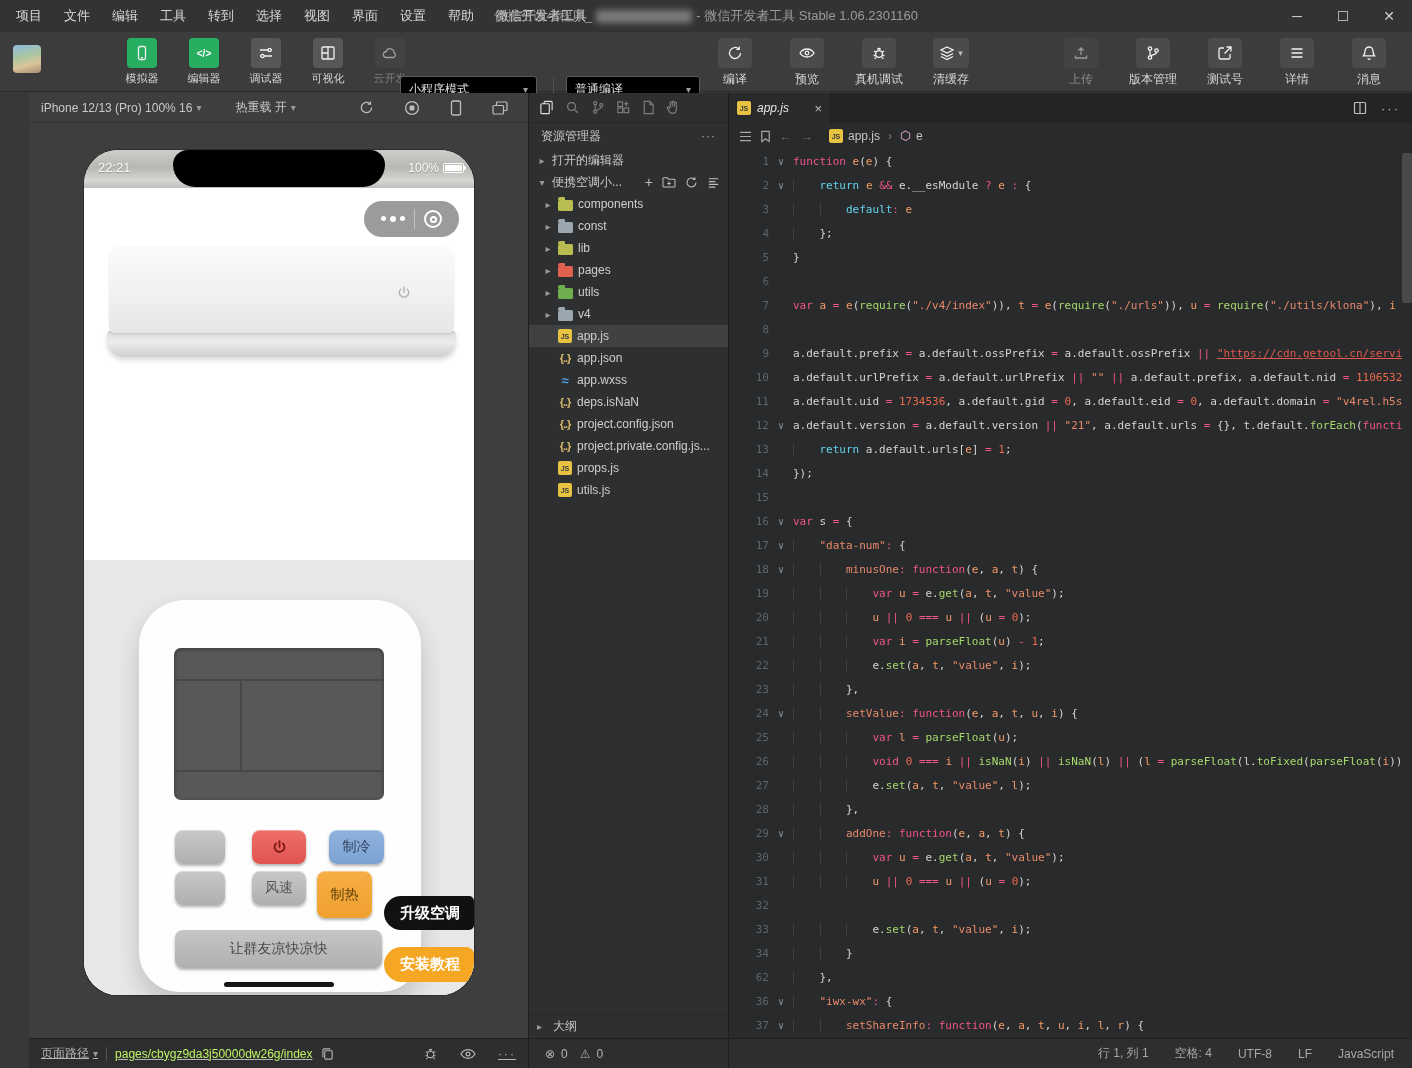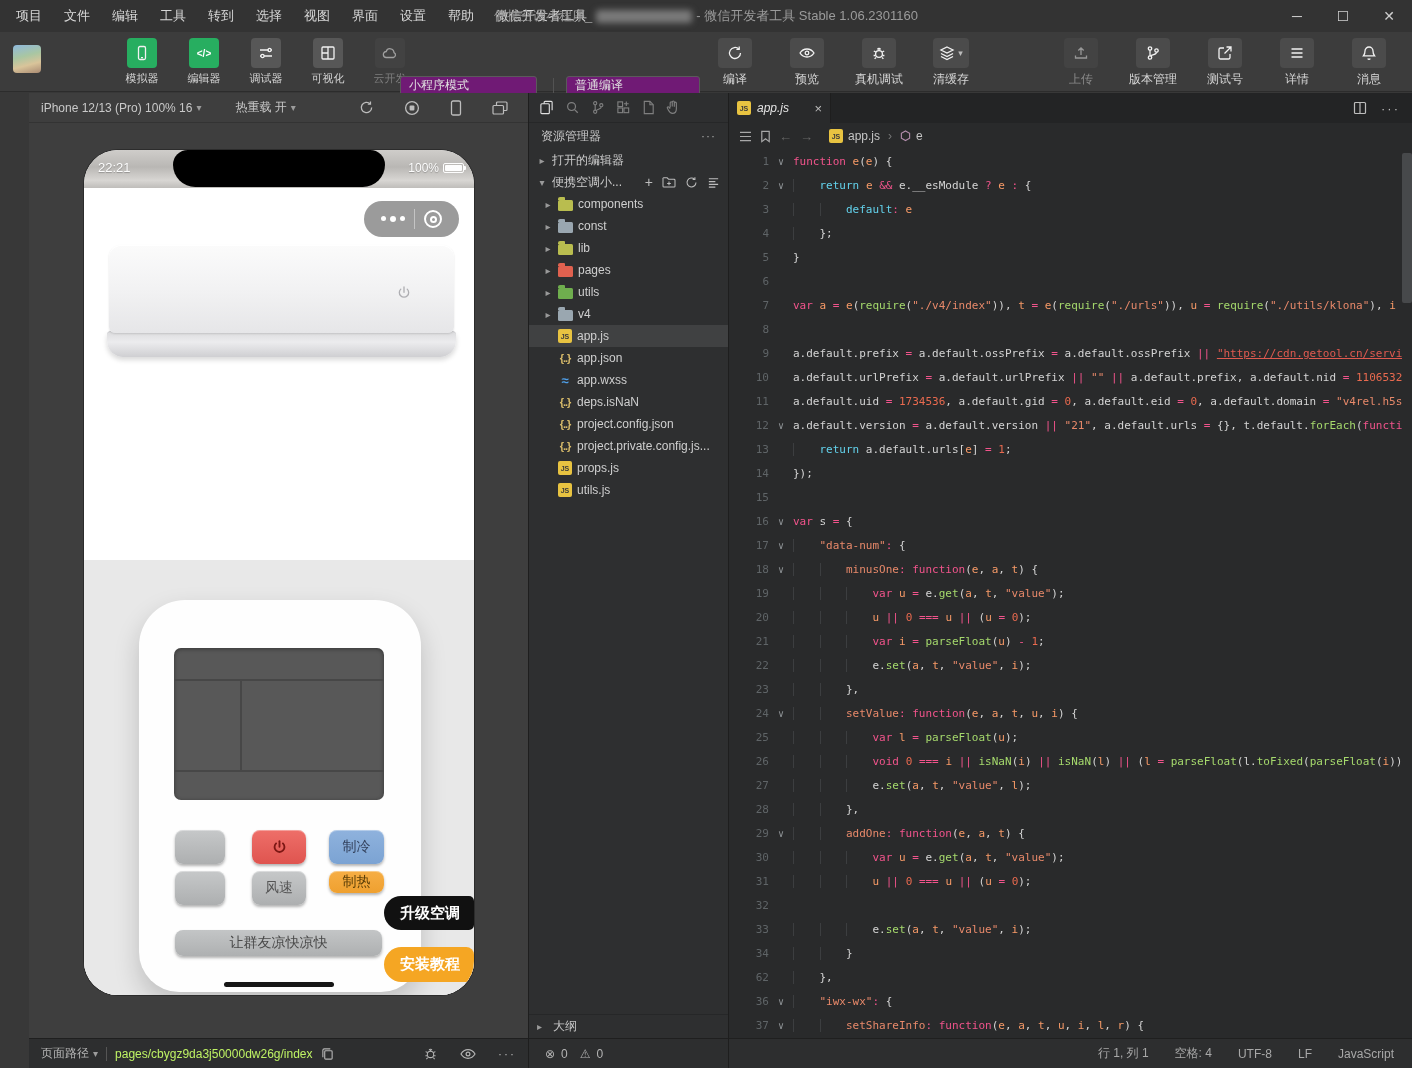--- a/index.html
+++ b/index.html
@@ -19,22 +19,22 @@
   .toolbar { position:absolute; top:32px; left:0; right:0; height:60px; background:#3c3c3c; border-bottom:1px solid #2c2c2c; }
   .avatar { position:absolute; left:13px; top:13px; width:28px; height:28px; border-radius:4px;
     background:linear-gradient(165deg,#8fb9dd 0%,#a9c6a2 40%,#d9c49a 68%,#a98a72 100%); }
   .tool-group { position:absolute; top:6px; display:flex; gap:14px; }
   .tool-btn { width:48px; display:flex; flex-direction:column; align-items:center; gap:3px; cursor:pointer; }
   .tool-ico { width:30px; height:30px; border-radius:4px; background:#575757; display:flex; align-items:center; justify-content:center; }
   .tool-ico.green { background:#27ae60; }
   .tool-ico.dim { background:#474747; opacity:.55; }
   .tool-label { font-size:11px; color:#d6d6d6; white-space:nowrap; }
   .tool-btn.disabled .tool-label { color:#7d7d7d; }
-  .dd { position:absolute; top:44px; height:26px; background:#701a75; border:1px solid #5a5a5a; border-radius:3px;
-    display:flex; padding:0 8px; font-size:12px; color:#e0e0e0; cursor:pointer;flex-direction:column; }
+  .dd { position:absolute; top:44px; height:26px; background:#000000; border:1px solid #5a5a5a; border-radius:3px;
+    display:flex; align-items:center; padding:0 8px; font-size:12px; color:#e0e0e0; cursor:pointer; }
   .dd .caret { margin-left:auto; color:#9c9c9c; font-size:10px; }
   .vdiv { position:absolute; top:46px; width:1px; height:24px; background:#535353; }
   .act-btn { width:58px; display:flex; flex-direction:column; align-items:center; gap:3px; cursor:pointer; }
   .act-ico { min-width:34px; height:30px; padding:0 6px; border-radius:4px; background:#4b4b4b; display:flex; align-items:center; justify-content:center; gap:3px; }
   .act-label { font-size:12px; color:#d6d6d6; white-space:nowrap; }
   .act-btn.disabled .act-ico { opacity:.5; } .act-btn.disabled .act-label { color:#8a8a8a; }
 
   
   .main { position:absolute; top:93px; left:0; right:0; bottom:0; display:flex;margin-left:29px; }
   .sim-panel { width:500px; position:relative; background:#3e3e3e; border-right:1px solid #1e1e1e; }
@@ -79,33 +79,33 @@
   .lcd { position:absolute; left:35px; top:48px; width:210px; height:152px; background:#585858; border-radius:7px; box-shadow:inset 0 1px 4px rgba(0,0,0,.4); }
   .lcd .h1 { position:absolute; left:0; right:0; top:31px; height:2px; background:#474747; }
   .lcd .h2 { position:absolute; left:0; right:0; bottom:28px; height:2px; background:#474747; }
   .lcd .v1 { position:absolute; left:66px; top:31px; bottom:28px; width:2px; background:#474747; }
   .rbtn { position:absolute; border-radius:8px; display:flex; align-items:center; justify-content:center;
     font-size:14px; cursor:pointer; box-shadow:0 2px 3px rgba(0,0,0,.3), inset 0 1px 0 rgba(255,255,255,.35); }
   .rbtn.gray { background:linear-gradient(180deg,#c6c8c9,#adafb0); color:#555; }
   .rbtn.red { background:linear-gradient(180deg,#ee6f69,#df544f); color:#7c1714; }
   .rbtn.blue { background:linear-gradient(180deg,#8fb2dd,#7ba3d3); color:#33415c; }
   .rbtn.orange { background:linear-gradient(180deg,#f6ae45,#efa02f); color:#5e4008; }
-  .wide-btn { position:absolute; left:36px; top:330px; width:207px; height:26px; border-radius:8px;
+  .wide-btn { position:absolute; left:36px; top:330px; width:207px; height:38px; border-radius:8px;
     background:linear-gradient(180deg,#c3c5c6,#aeb0b1); color:#4a4a4a; font-size:14px;
     display:flex; align-items:center; justify-content:center; box-shadow:0 2px 3px rgba(0,0,0,.3); cursor:pointer; }
   .home-bar { position:absolute; left:85px; top:382px; width:110px; height:5px; border-radius:3px; background:#161616; }
   .pill { position:absolute; right:0; height:34px; display:flex; align-items:center; padding:0 14px 0 16px;
     color:#fff; font-weight:bold; font-size:15px; cursor:pointer; }
   .pill.black { top:708px; background:#111; border-radius:17px 5px 5px 17px; }
   .pill.orange { top:759px; height:35px; background:#f5a623; border-radius:18px 8px 8px 18px; }
 
   
   .col-footer { position:absolute; left:0; right:0; bottom:0; height:30px; background:#2d2e2f; border-top:1px solid #1f1f1f;
     display:flex; align-items:center; font-size:12px; color:#b4b4b4; }
-  .sim-footer { padding:12px 12px; gap:8px; }
+  .sim-footer { padding:12px 12px; gap:8px;text-decoration:underline; }
   .sim-footer .sep { width:1px; height:14px; background:#555; }
   .sim-footer .path { color:#bef264; }
   .sim-footer .right-ics { margin-left:auto; display:flex; gap:22px; align-items:center; color:#b4b4b4; }
   .outline-row { position:absolute; left:0; right:0; bottom:30px; height:24px; display:flex; align-items:center; gap:6px;
     padding:0 8px; color:#c5c5c5; border-top:1px solid #262728; background:#2e2f30; cursor:pointer; }
   .problems { padding:0 16px; gap:6px; }
   .ed-footer { justify-content:flex-end; gap:26px; padding-right:18px; color:#a8a8a8; }
   .ed-footer span { cursor:pointer; }
 
   
@@ -398,21 +398,21 @@
             <div class="rbtn gray" style="left:36px;top:230px;width:50px;height:34px"></div>
             <div class="rbtn red" style="left:113px;top:230px;width:54px;height:34px">
                 <svg width="17" height="17" viewBox="0 0 24 24" fill="none" stroke="#7c1714" stroke-width="2.6" stroke-linecap="round">
                   <path d="M12 3v8"></path>
                   <path d="M7.2 6.2a7 7 0 1 0 9.6 0"></path>
                 </svg>
               </div>
             <div class="rbtn blue" style="left:190px;top:230px;width:55px;height:34px">制冷</div>
             <div class="rbtn gray" style="left:36px;top:271px;width:50px;height:34px"></div>
             <div class="rbtn gray" style="left:113px;top:271px;width:54px;height:34px">风速</div>
-            <div class="rbtn orange" style="left:190px;top:271px;width:55px;height:22px">制热</div>
+            <div class="rbtn orange" style="left:178px;top:271px;width:55px;height:47px">制热</div>
             <div class="wide-btn">让群友凉快凉快</div>
             <div class="home-bar"></div>
           </div>
           <div class="pill black">升级空调</div>
           <div class="pill orange">安装教程</div>
         </div>
       </div>
 
       <div class="col-footer sim-footer">
         <span class="sim-tb-item">

